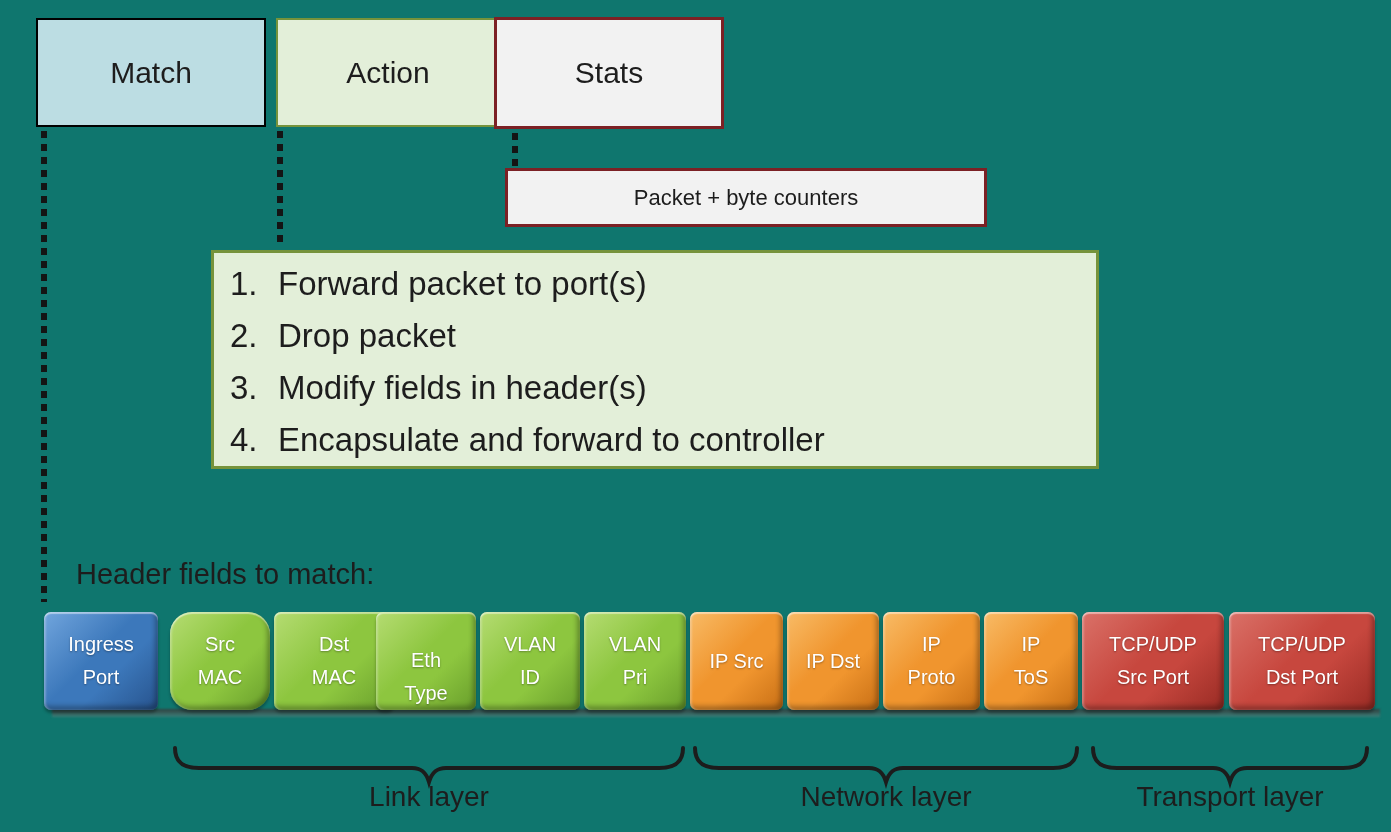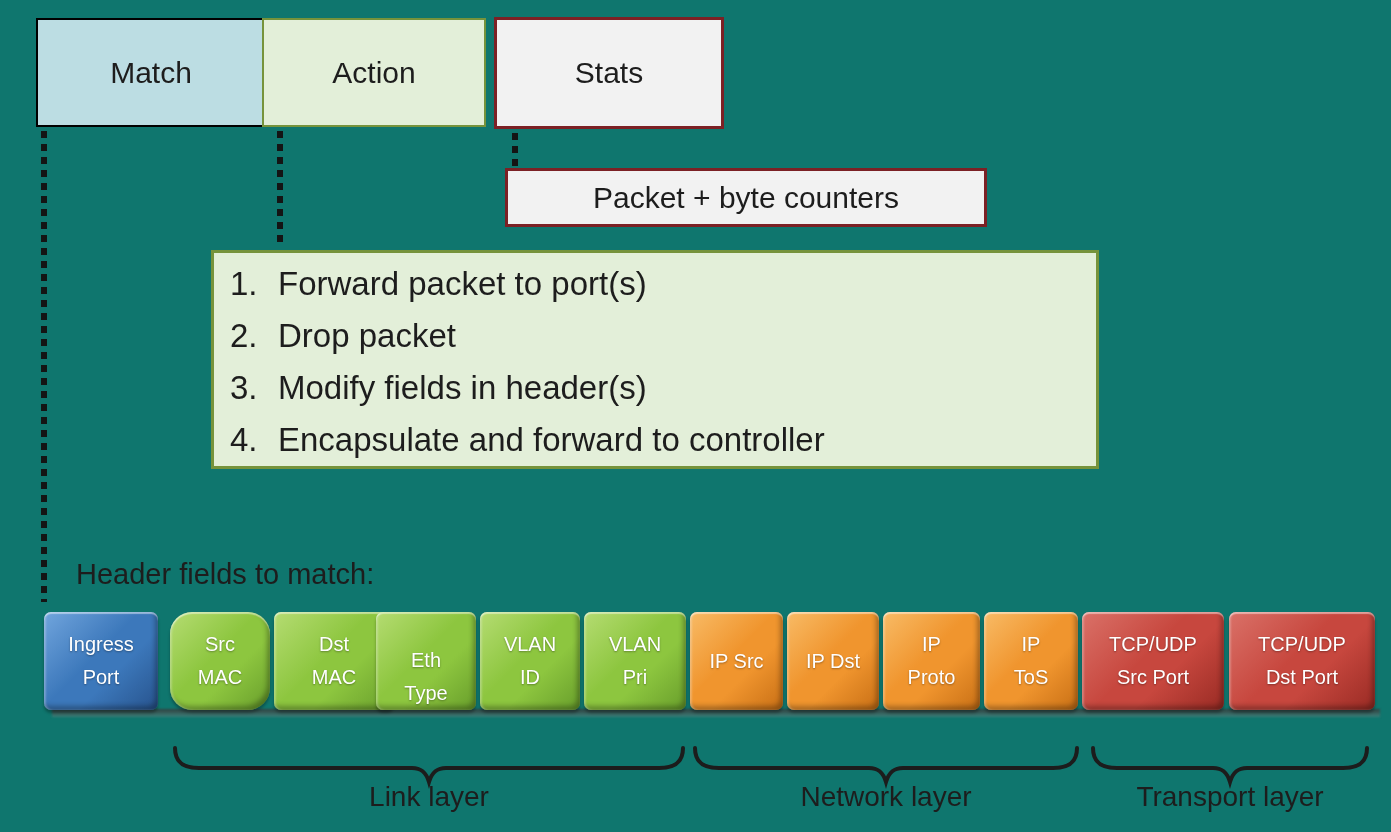--- a/index.html
+++ b/index.html
@@ -18,42 +18,42 @@
     position: absolute;
     top: 18px;
     height: 109px;
     box-sizing: border-box;
     display: flex;
     align-items: center;
     justify-content: center;
     font-size: 30px;
   }
   .cell-match  { left: 36px;  width: 230px; background: var(--match-fill);  border: 2px solid var(--match-border); }
-  .cell-action { left: 262px; width: 224px; background: var(--action-fill); border: 2px solid var(--action-border); }
+  .cell-action { left: 276px; width: 224px; background: var(--action-fill); border: 2px solid var(--action-border); }
   .cell-stats  { left: 494px; width: 230px; top: 17px; height: 112px; background: var(--stats-fill); border: 3px solid var(--stats-border); }
 
   
   .vdots {
     position: absolute;
     width: 6px;
     background-image: repeating-linear-gradient(to bottom, #141414 0px, #141414 7px, transparent 7px, transparent 13px);
   }
   .vdots-match  { left: 41px;  top: 131px; height: 471px; }
   .vdots-action { left: 277px; top: 131px; height: 117px; }
   .vdots-stats  { left: 512px; top: 133px; height: 34px;  }
 
   
   .stats-note {
     position: absolute;
     left: 505px; top: 168px; width: 482px; height: 59px;
     box-sizing: border-box;
     background: var(--stats-fill);
     border: 3px solid var(--stats-border);
     display: flex; align-items: center; justify-content: center;
-    font-size: 30px;
+    font-size: 22px;
   }
 
   
   .actions-box {
     position: absolute;
     left: 211px; top: 250px; width: 888px; height: 219px;
     box-sizing: border-box;
     background: var(--action-fill);
     border: 3px solid var(--action-border);
     padding-top: 5px;

